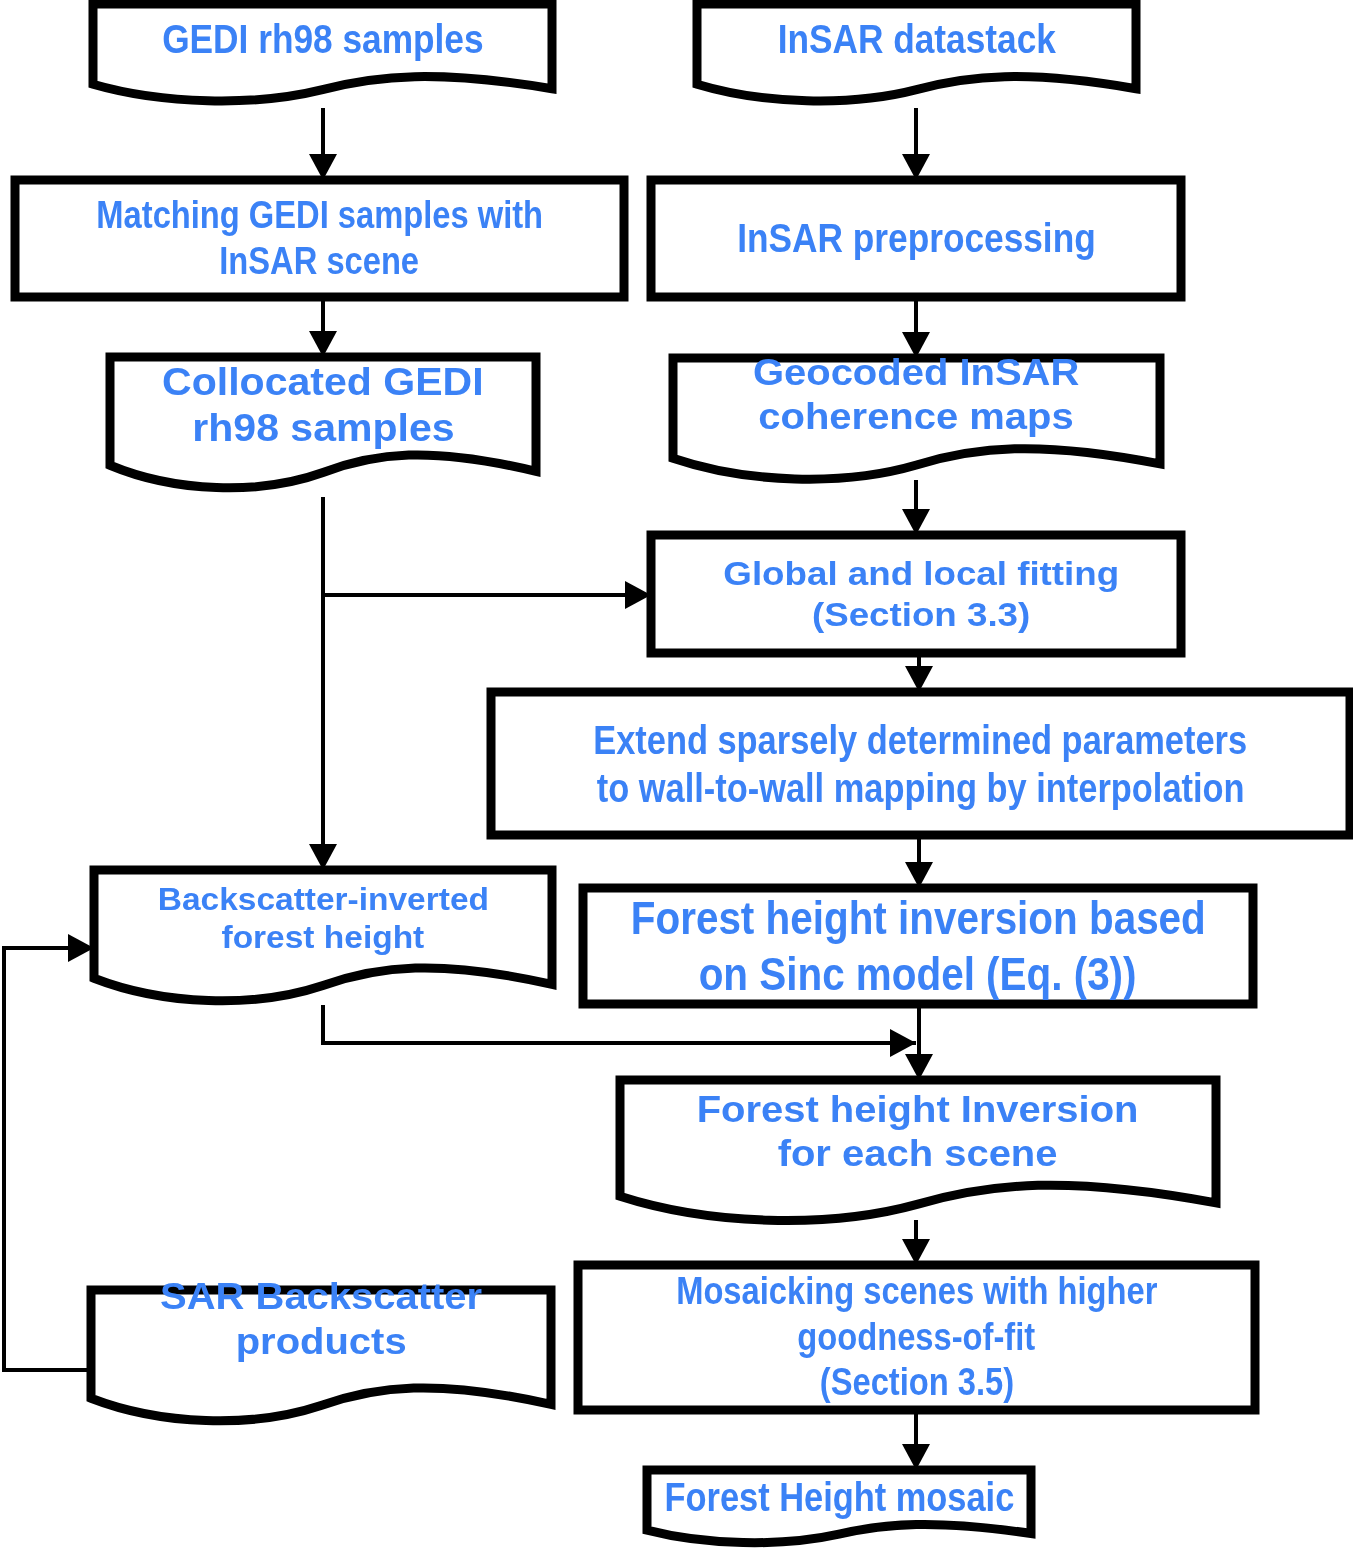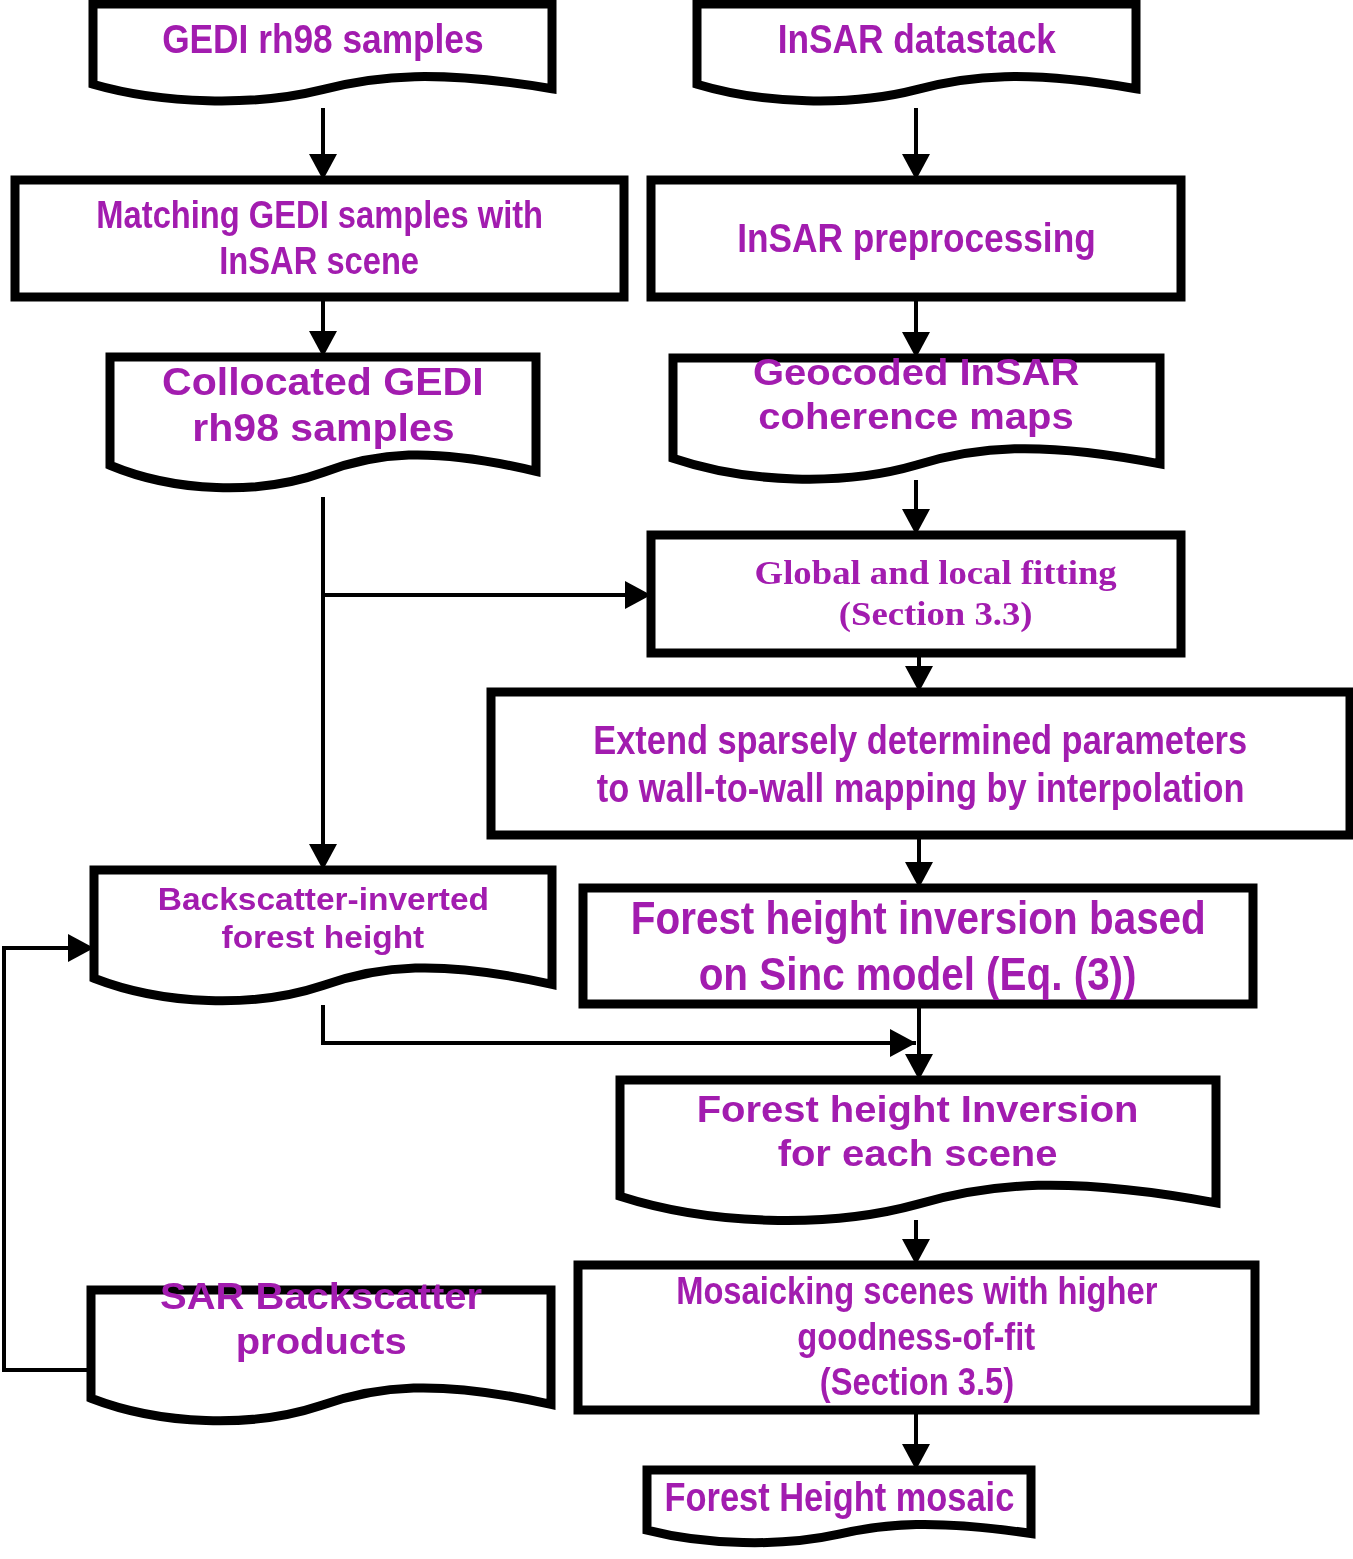--- a/index.html
+++ b/index.html
@@ -4,21 +4,21 @@
 <style>
   html, body { margin: 0; padding: 0; background: #ffffff; }
   body { width: 1353px; height: 1559px; position: relative; overflow: hidden; }
   #diagram { position: absolute; left: 0; top: 0; width: 1353px; height: 1559px; }
   .shape { fill: #ffffff; stroke: #000000; stroke-width: 9; stroke-linejoin: miter; }
   .conn { fill: none; stroke: #000000; stroke-width: 4; }
   .head { fill: #000000; stroke: none; }
   .node-label {
     position: absolute;
     display: flex; flex-direction: column; align-items: center; justify-content: center;
-    text-align: center; color: #a21caf;
+    text-align: center; color: #3b82f6;
     font-family: "Liberation Sans", sans-serif; font-weight: bold;
     line-height: 1.2;
   }
   .node-label span { display: block; white-space: nowrap; }
   .condensed span { transform: scaleX(0.86); }
   .wide span { transform: scaleX(1.08); }
 </style>
 </head>
 <body>
 
@@ -114,21 +114,21 @@
     <div class="node-label condensed" style="left: 697px; top: 4px; width: 439px; height: 72px; font-size: 41px;">
       <span>InSAR datastack</span>
     </div>
     <div class="node-label condensed" style="left: 651px; top: 180px; width: 530px; height: 117px; font-size: 41px;">
       <span>InSAR preprocessing</span>
     </div>
     <div class="node-label wide" style="left: 673px; top: 350px; width: 487px; height: 90px; font-size: 37px;">
       <span>Geocoded InSAR</span>
       <span>coherence maps</span>
     </div>
-    <div class="node-label wide" style="left: 671px; top: 535px; width: 530px; height: 118px; font-size: 34px; font-family: Liberation Serif, serif;">
+    <div class="node-label wide" style="left: 656px; top: 535px; width: 530px; height: 118px; font-size: 34px;">
       <span>Global and local fitting</span>
       <span>(Section 3.3)</span>
     </div>
     <div class="node-label condensed" style="left: 491px; top: 692px; width: 859px; height: 143px; font-size: 40px;">
       <span>Extend sparsely determined parameters</span>
       <span>to wall-to-wall mapping by interpolation</span>
     </div>
     <div class="node-label condensed" style="left: 583px; top: 888px; width: 670px; height: 116px; font-size: 47px;">
       <span>Forest height inversion based</span>
       <span>on Sinc model (Eq. (3))</span>

